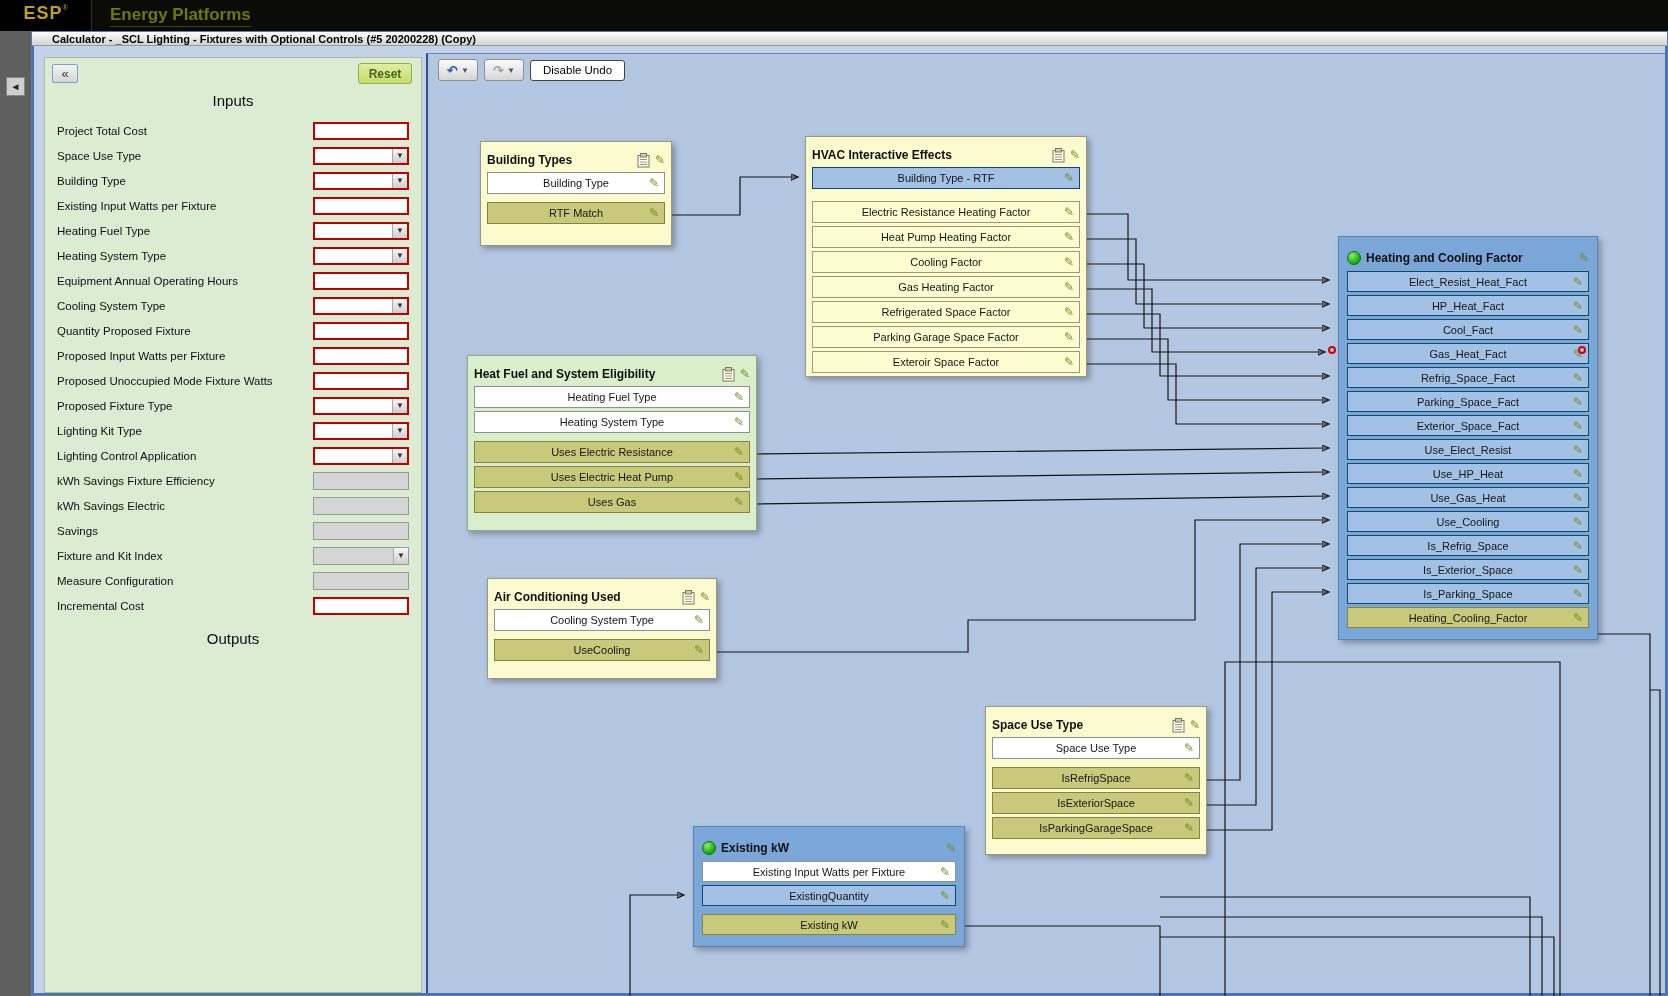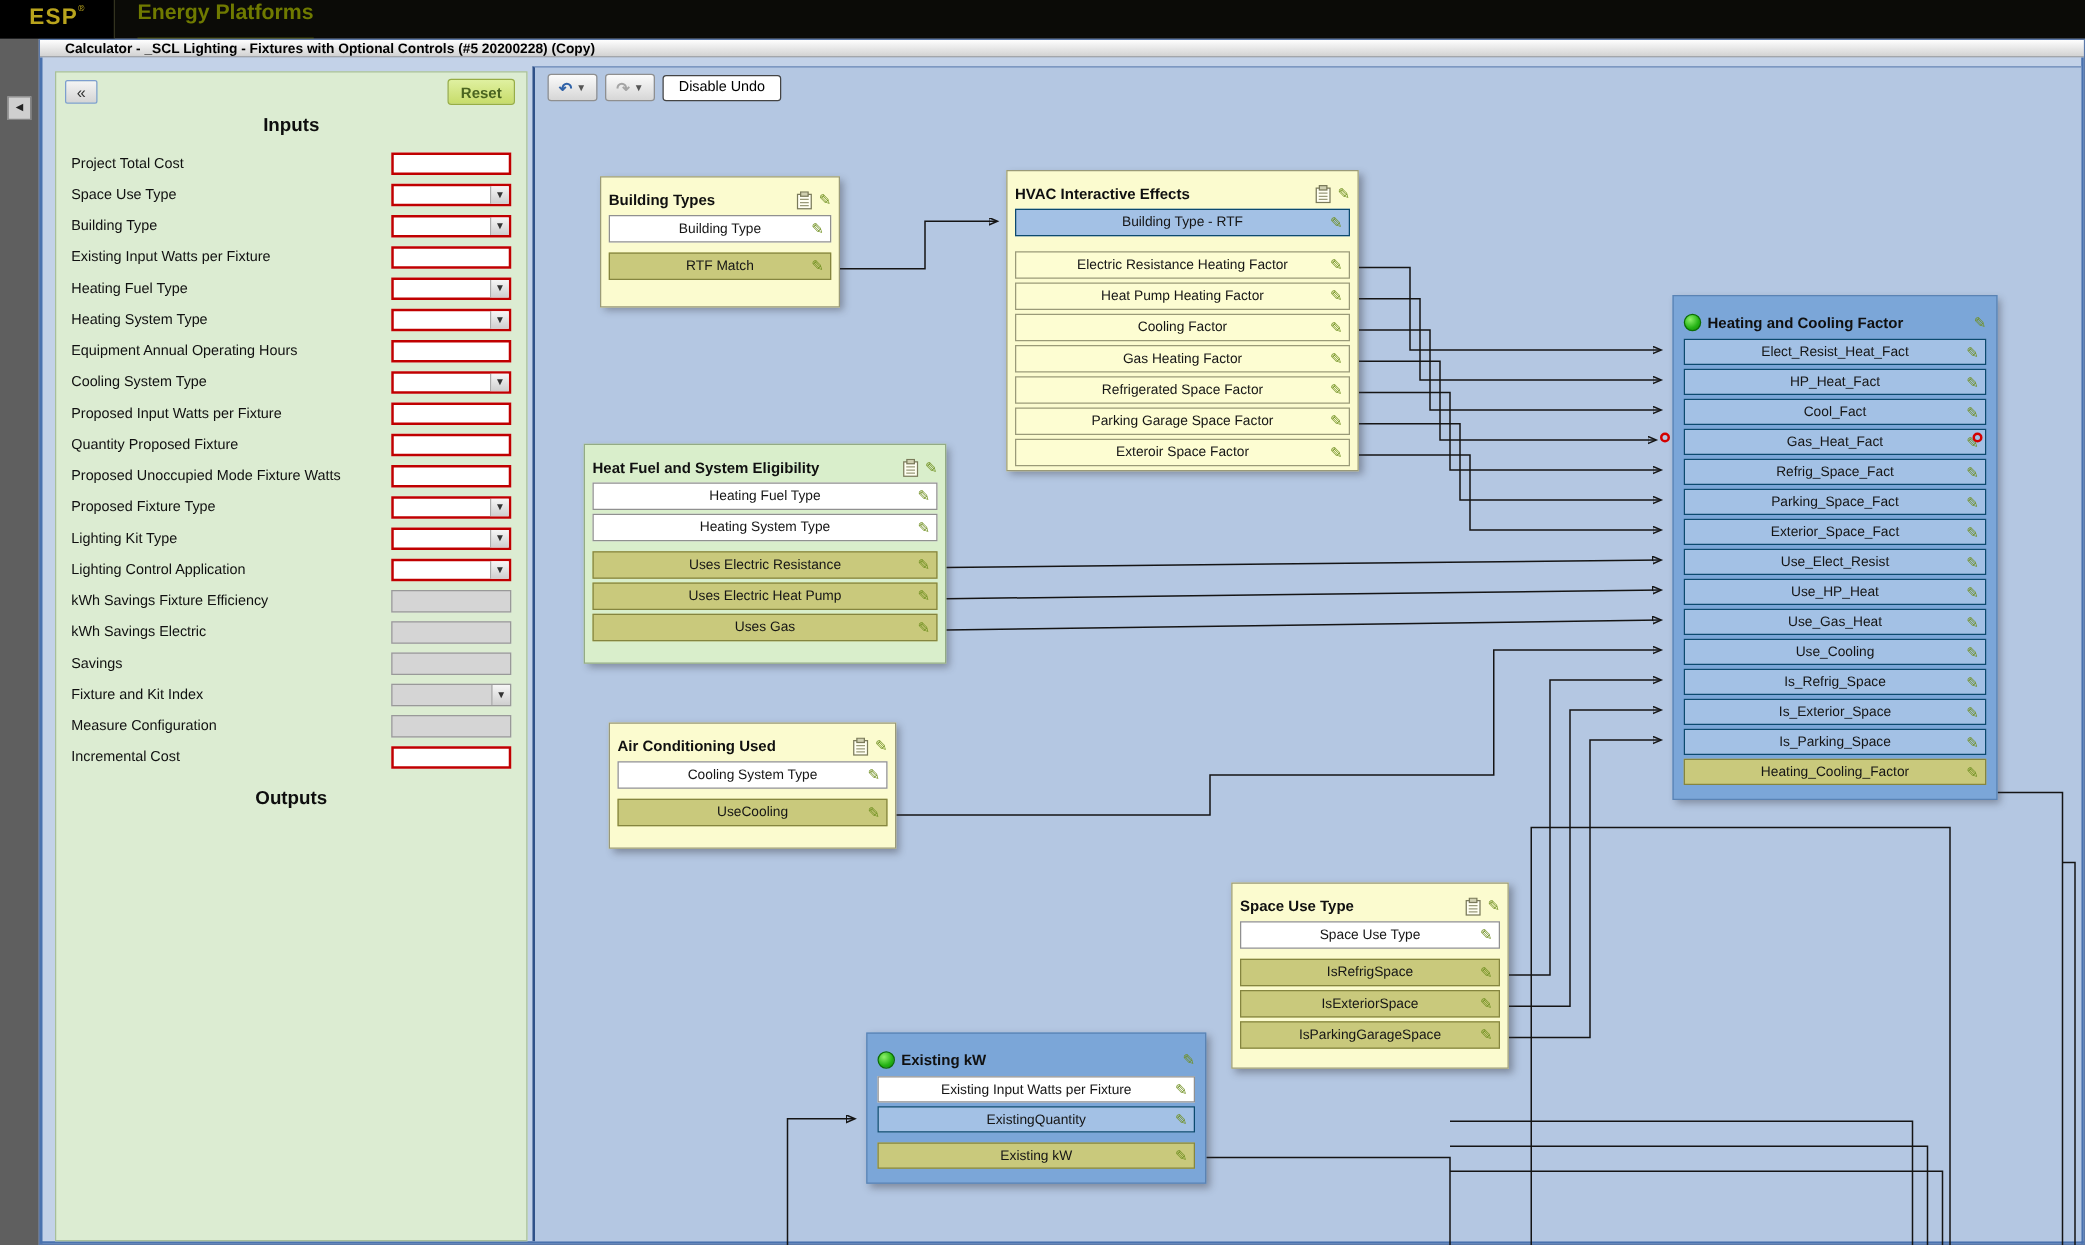--- a/index.html
+++ b/index.html
@@ -1,38 +1,38 @@
 <!DOCTYPE html>
 <html><head>
 <meta charset="utf-8">
 <style>
 *{margin:0;padding:0;box-sizing:border-box}
 html,body{background:#888}
 body{font-family:"Liberation Sans",sans-serif}
 .app{position:relative;width:1668px;height:996px;overflow:hidden;background:#b4c7e2}
 
 
-.topbar{position:absolute;left:0;top:0;width:100%;height:31px;background:#0b0b07;display:flex;z-index:1}
+.topbar{position:absolute;left:0;top:0;width:100%;height:31px;background:#0b0b07;display:flex;align-items:center;z-index:1}
 .esp-box{width:92px;height:31px;background:#000;border-right:1px solid #33331f;display:flex;align-items:flex-start;justify-content:center;padding-top:3px}
 .esp-text{color:#b9a41d;font-weight:bold;font-size:18px;letter-spacing:1px}
 .esp-reg{color:#b9a41d;font-size:7px;margin-top:1px}
 .brand{color:#6f7a00;font-weight:bold;font-size:17px;margin-left:18px;border-bottom:1px solid rgba(110,122,0,.55);padding-bottom:1px}
 .left-strip{position:absolute;left:0;top:31px;width:31px;height:965px;background:#5f5f5f;z-index:1}
 .strip-btn{position:absolute;left:6px;top:46px;width:19px;height:19px;background:#cfcfcf;border:1px solid #868686;font-size:10px;color:#222;display:flex;align-items:center;justify-content:center;cursor:pointer}
 
 
 .window{position:absolute;left:31px;top:31px;width:1637px;height:965px;z-index:1;display:flex;flex-direction:column;border:1px solid #5c79a8}
 .titlebar{height:14px;background:linear-gradient(#fefefe,#d2d2d2);border-bottom:1px solid #9a9a9a;font-size:11px;font-weight:bold;color:#000;display:flex;align-items:center;padding-left:20px;flex:0 0 auto}
 .window-body{flex:1;position:relative;background:#c3d2e8;border:2px solid #4a72ae;border-top:none}
 
 
 .inputs-panel{position:absolute;left:10px;top:11px;bottom:0;width:378px;background:#dcecd2;border:1px solid #a8bf9a;overflow:hidden}
 .collapse-btn{position:absolute;left:7px;top:6px;width:26px;height:19px;background:linear-gradient(#f4f4f4,#d5d5d5);border:1px solid #7d9ecf;border-radius:2px;font-size:13px;color:#333;display:flex;align-items:center;justify-content:center;cursor:pointer}
 .reset-btn{position:absolute;right:9px;top:5px;width:54px;height:21px;background:linear-gradient(#dff0a0,#c7dc6a);border:1px solid #97ad45;border-radius:3px;font-size:12px;font-weight:bold;color:#4a6420;display:flex;align-items:center;justify-content:center;cursor:pointer}
-.panel-heading{margin-top:34px;text-align:center;font-size:15px;font-weight:bold;color:#0e0e0e}
+.panel-heading{margin-top:34px;text-align:center;font-size:15px;font-weight:normal;color:#0e0e0e}
 .panel-heading.outputs{margin-top:12px}
 .fields{margin-top:9px}
 .field-row{display:flex;align-items:center;height:25px;padding:0 12px}
 .field-label{flex:1;font-size:11.5px;color:#101010;white-space:nowrap}
 .ctl{width:96px;height:18px;flex:0 0 auto}
 input.ctl{border:1px solid #9a9a9a;background:#fff;font-size:11px;padding:0 3px;font-family:"Liberation Sans",sans-serif}
 input.ctl.required{border:2px solid #c00000}
 input.ctl.disabled{background:#d5d5d5;border:1px solid #999}
 .ctl.select{position:relative;background:#fff;border:2px solid #c00000;display:flex;align-items:center;justify-content:flex-end;cursor:pointer}
 .ctl.select.disabled{border:1px solid #999;background:#d5d5d5;cursor:default}
@@ -140,25 +140,25 @@
               <label class="field-label">Equipment Annual Operating Hours</label>
               <input type="text" class="ctl text required" style="">
             </div>
             <div class="field-row">
               <label class="field-label">Cooling System Type</label>
               <div class="ctl select required">
                 <span class="caret-box">▼</span>
               </div>
             </div>
             <div class="field-row">
+              <label class="field-label">Quantity Proposed Fixture</label>
+              <input type="text" class="ctl text required" style="">
+            </div>
+            <div class="field-row">
               <label class="field-label">Proposed Input Watts per Fixture</label>
-              <input type="text" class="ctl text required" style="">
-            </div>
-            <div class="field-row">
-              <label class="field-label">Quantity Proposed Fixture</label>
               <input type="text" class="ctl text required" style="">
             </div>
             <div class="field-row">
               <label class="field-label">Proposed Unoccupied Mode Fixture Watts</label>
               <input type="text" class="ctl text required" style="">
             </div>
             <div class="field-row">
               <label class="field-label">Proposed Fixture Type</label>
               <div class="ctl select required">
                 <span class="caret-box">▼</span>

